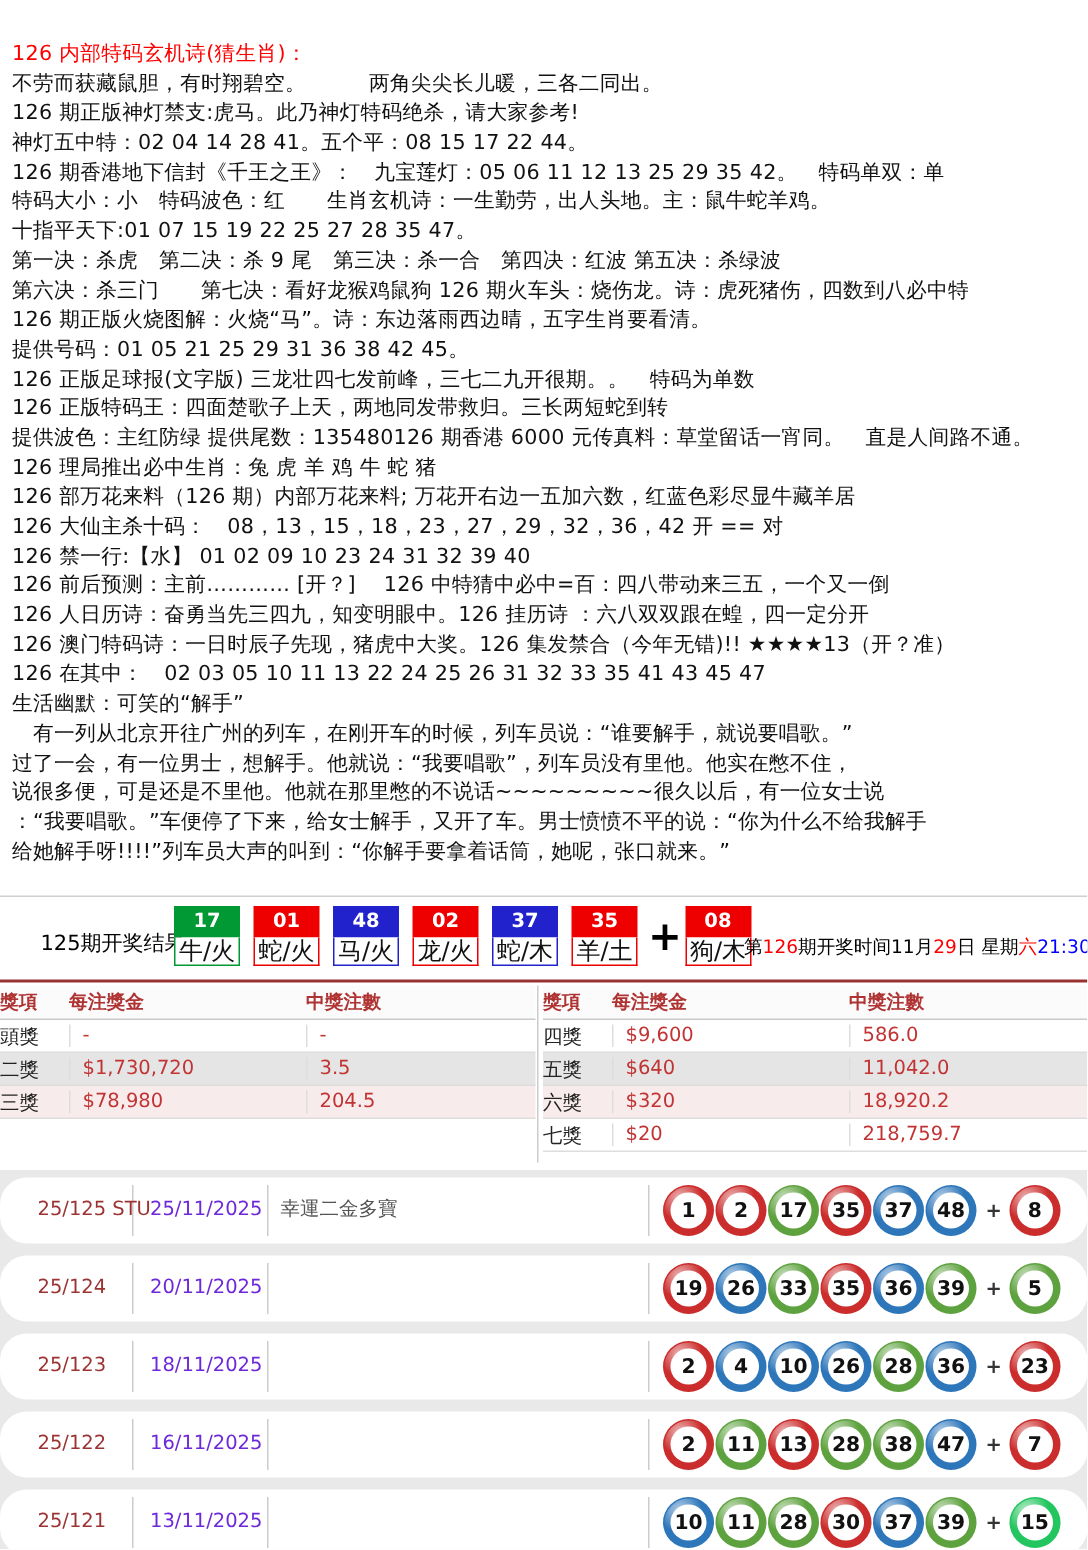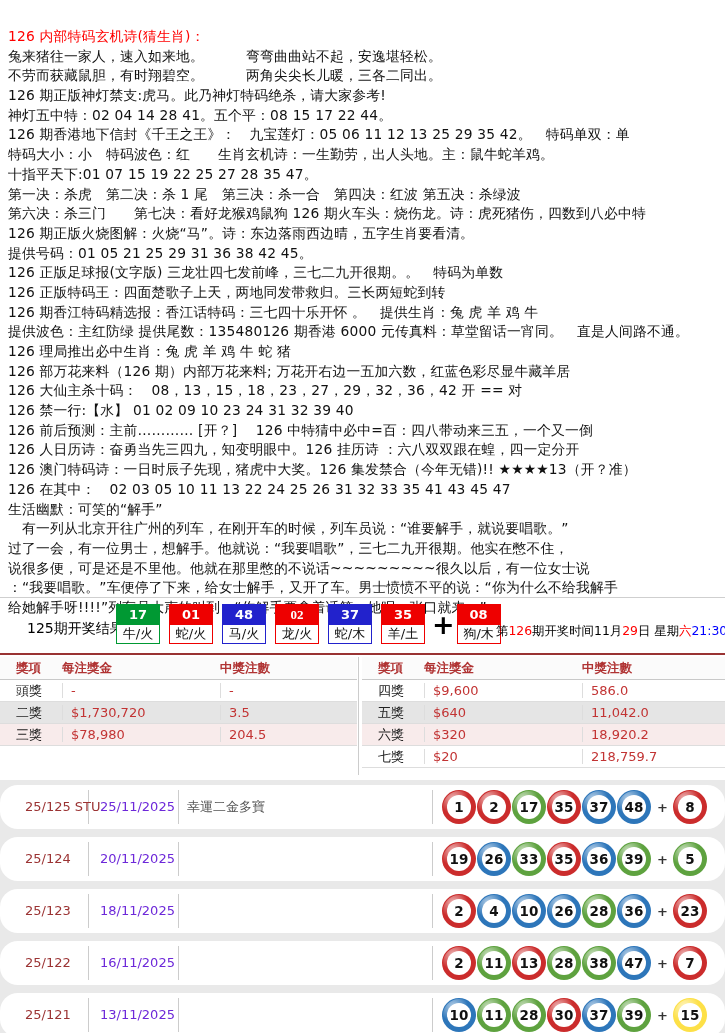--- a/index.html
+++ b/index.html
@@ -10,31 +10,31 @@
   .tline{height:19.7px;line-height:19.7px;font-size:13.8px;color:#111;white-space:nowrap;letter-spacing:0.2px;}
   .hr-light{position:absolute;left:0;top:597px;width:725px;height:1px;background:#cfcfcf;}
   
   #result-strip{position:absolute;left:0;top:600px;width:725px;height:52px;}
   #result-label{position:absolute;left:27px;top:20px;font-size:14px;color:#000;}
   #result-balls{position:absolute;left:116px;top:4px;display:flex;align-items:flex-start;}
   .rbox{width:44px;margin-right:9px;}
   .rbox .top{height:21px;display:flex;align-items:center;justify-content:center;
              color:#fff;font-weight:bold;font-size:13px;}
   .rbox .bot{height:18px;background:#fff;display:flex;align-items:center;justify-content:center;
-             font-size:13px;color:#111;border:1px solid #888;border-top:none;}
+             font-size:16px;color:#111;border:1px solid #888;border-top:none;}
   .big-plus{font-size:27px;font-weight:bold;color:#000;line-height:42px;margin:0 2px 0 -2px;}
   #next-draw-info{position:absolute;left:496px;top:23px;font-size:12.4px;white-space:nowrap;}
   
   .hr-red{position:absolute;left:0;top:653px;width:725px;height:2px;background:#993333;}
   #prize-tables{position:absolute;left:0;top:657px;width:725px;height:122px;background:#fff;}
   .ptable{position:absolute;top:0;height:122px;}
   #ptable-left{left:0;width:357px;}
   #ptable-right{left:362px;width:363px;}
   .pt-divider{position:absolute;left:358px;top:0;width:1px;height:118px;background:#ccc;}
-  .prize-row{display:grid;grid-template-columns:46px 158px auto;padding-left:16px;
+  .prize-row{display:grid;grid-template-columns:46px 158px auto;
              align-items:center;height:21px;border-bottom:1px solid #ddd;font-size:13px;}
   .prize-row.head{height:22px;border-bottom:1px solid #c9c9c9;background:#fbfbfb;}
   .prize-row.head span{color:#b03333;font-weight:bold;font-size:12.5px;}
   .prize-row .lab{color:#222;}
   .prize-row .val{color:#c23333;padding-left:8px;}
   .prize-row:not(.head) .c2,.prize-row:not(.head) .c3{border-left:1px solid #ddd;height:15px;line-height:15px;}
   .bg-w{background:#ffffff;} .bg-g{background:#e5e5e5;} .bg-p{background:#f8ebeb;}
   
   #draws{position:absolute;left:0;top:780px;width:725px;height:253px;background:#e9e9e9;}
   .drow{position:absolute;left:0;width:725px;height:44px;background:#fff;border-radius:18px;}
@@ -49,46 +49,44 @@
   .ball .in{position:absolute;inset:5px;background:#fff;border-radius:50%;display:flex;
       align-items:center;justify-content:center;font-size:13.5px;font-weight:bold;color:#111;}
   .ball-plus{font-size:13px;color:#333;margin:0 5px;font-weight:bold;}
 </style>
 </head>
 <body>
 
 <div id="page">
   <div id="text-block">
       <div class="tline" style="color: rgb(255, 0, 0);">126 内部特码玄机诗(猜生肖)：</div>
-      <div class="tline">兔来猪往一家人，速入如来地。　　　弯弯曲曲站不起，安逸堪轻松。</div>
       <div class="tline">不劳而获藏鼠胆，有时翔碧空。　　　两角尖尖长儿暖，三各二同出。</div>
       <div class="tline">126 期正版神灯禁支:虎马。此乃神灯特码绝杀，请大家参考!</div>
       <div class="tline">神灯五中特：02 04 14 28 41。五个平：08 15 17 22 44。</div>
       <div class="tline">126 期香港地下信封《千王之王》：　九宝莲灯：05 06 11 12 13 25 29 35 42。　特码单双：单</div>
       <div class="tline">特码大小：小　特码波色：红　　生肖玄机诗：一生勤劳，出人头地。主：鼠牛蛇羊鸡。</div>
       <div class="tline">十指平天下:01 07 15 19 22 25 27 28 35 47。</div>
-      <div class="tline">第一决：杀虎　第二决：杀 1 尾　第三决：杀一合　第四决：红波 第五决：杀绿波</div>
+      <div class="tline">第一决：杀虎　第二决：杀 9 尾　第三决：杀一合　第四决：红波 第五决：杀绿波</div>
       <div class="tline">第六决：杀三门　　第七决：看好龙猴鸡鼠狗 126 期火车头：烧伤龙。诗：虎死猪伤，四数到八必中特</div>
       <div class="tline">126 期正版火烧图解：火烧“马”。诗：东边落雨西边晴，五字生肖要看清。</div>
       <div class="tline">提供号码：01 05 21 25 29 31 36 38 42 45。</div>
       <div class="tline">126 正版足球报(文字版) 三龙壮四七发前峰，三七二九开很期。。　特码为单数</div>
       <div class="tline">126 正版特码王：四面楚歌子上天，两地同发带救归。三长两短蛇到转</div>
-      <div class="tline">126 期香江特码精选报：香江话特码：三七四十乐开怀 。　提供生肖：兔 虎 羊 鸡 牛</div>
       <div class="tline">提供波色：主红防绿 提供尾数：135480126 期香港 6000 元传真料：草堂留话一宵同。　直是人间路不通。</div>
       <div class="tline">126 理局推出必中生肖：兔 虎 羊 鸡 牛 蛇 猪</div>
       <div class="tline">126 部万花来料（126 期）内部万花来料; 万花开右边一五加六数，红蓝色彩尽显牛藏羊居</div>
       <div class="tline">126 大仙主杀十码：　08，13，15，18，23，27，29，32，36，42 开 == 对</div>
       <div class="tline">126 禁一行:【水】 01 02 09 10 23 24 31 32 39 40</div>
       <div class="tline">126 前后预测：主前………… [开？]　 126 中特猜中必中=百：四八带动来三五，一个又一倒</div>
       <div class="tline">126 人日历诗：奋勇当先三四九，知变明眼中。126 挂历诗 ：六八双双跟在蝗，四一定分开</div>
       <div class="tline">126 澳门特码诗：一日时辰子先现，猪虎中大奖。126 集发禁合（今年无错)!! ★★★★13（开？准）</div>
       <div class="tline">126 在其中：　02 03 05 10 11 13 22 24 25 26 31 32 33 35 41 43 45 47</div>
       <div class="tline">生活幽默：可笑的“解手”</div>
       <div class="tline">　有一列从北京开往广州的列车，在刚开车的时候，列车员说：“谁要解手，就说要唱歌。”</div>
-      <div class="tline">过了一会，有一位男士，想解手。他就说：“我要唱歌”，三七二九开很期。他实在憋不住，</div>
+      <div class="tline">过了一会，有一位男士，想解手。他就说：“我要唱歌”，列车员没有里他。他实在憋不住，</div>
       <div class="tline">说很多便，可是还是不里他。他就在那里憋的不说话~~~~~~~~~很久以后，有一位女士说</div>
       <div class="tline">：“我要唱歌。”车便停了下来，给女士解手，又开了车。男士愤愤不平的说：“你为什么不给我解手</div>
       <div class="tline">给她解手呀!!!!”列车员大声的叫到：“你解手要拿着话筒，她呢，张口就来。”</div>
     </div>
   <div class="hr-light"></div>
 
   <div id="result-strip">
     <div id="result-label">125期开奖结果</div>
     <div id="result-balls">
         <div class="rbox">
@@ -97,21 +95,21 @@
         </div>
         <div class="rbox">
           <div class="top" style="background: rgb(238, 0, 0);">01</div>
           <div class="bot" style="border-color: rgb(238, 0, 0);">蛇/火</div>
         </div>
         <div class="rbox">
           <div class="top" style="background: rgb(34, 34, 204);">48</div>
           <div class="bot" style="border-color: rgb(34, 34, 204);">马/火</div>
         </div>
         <div class="rbox">
-          <div class="top" style="background: rgb(238, 0, 0); font-family: Liberation Serif, serif;">02</div>
+          <div class="top" style="background: rgb(238, 0, 0);">02</div>
           <div class="bot" style="border-color: rgb(238, 0, 0);">龙/火</div>
         </div>
         <div class="rbox">
           <div class="top" style="background: rgb(34, 34, 204);">37</div>
           <div class="bot" style="border-color: rgb(34, 34, 204);">蛇/木</div>
         </div>
         <div class="rbox">
           <div class="top" style="background: rgb(238, 0, 0);">35</div>
           <div class="bot" style="border-color: rgb(238, 0, 0);">羊/土</div>
         </div>
@@ -328,19 +326,19 @@
           <div class="ball" style="background: rgb(203, 44, 44);">
             <div class="in">30</div>
           </div>
           <div class="ball" style="background: rgb(45, 118, 186);">
             <div class="in">37</div>
           </div>
           <div class="ball" style="background: rgb(94, 162, 63);">
             <div class="in">39</div>
           </div>
           <span class="ball-plus">+</span>
-          <div class="ball" style="background: #fde047;">
+          <div class="ball" style="background: #22c55e;">
             <div class="in">15</div>
           </div>
         </div>
       </div>
     </div>
 </div>
 
 </body></html>

